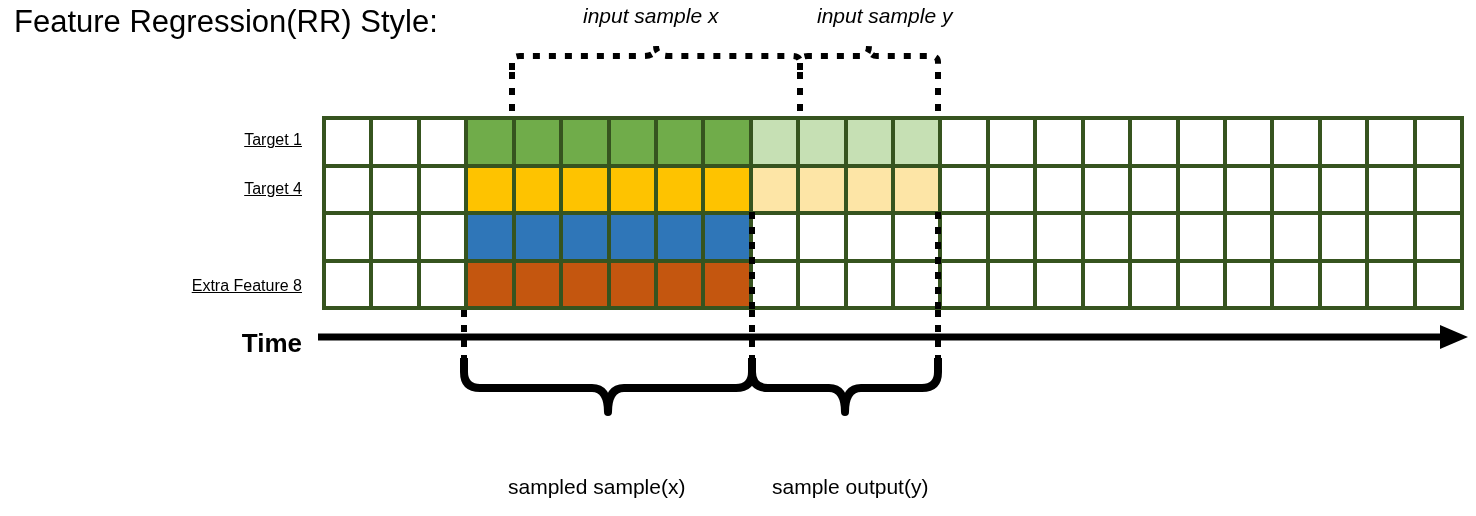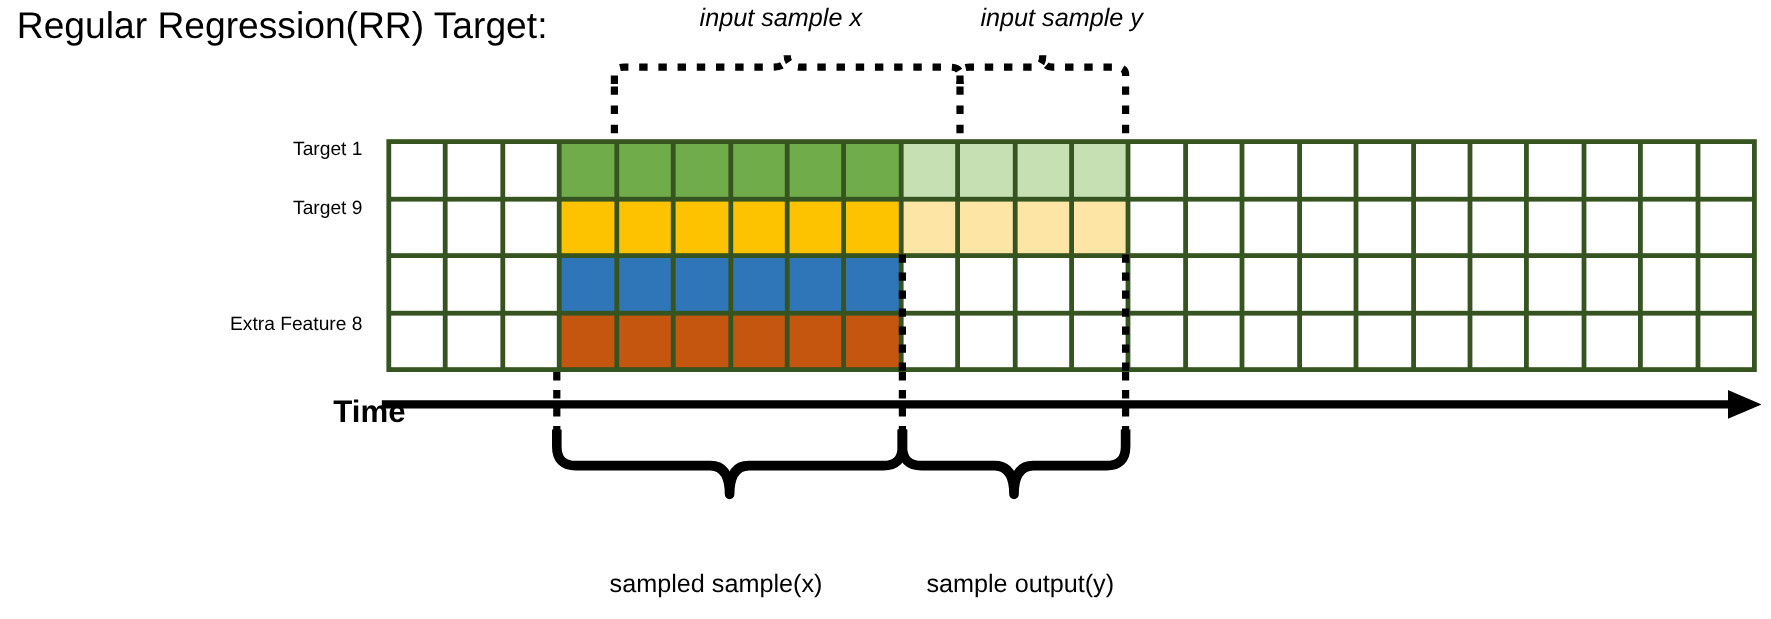--- a/index.html
+++ b/index.html
@@ -23,22 +23,22 @@
     font-size:21px;font-style:italic;font-weight:400;
     white-space:nowrap;
   }
   #lbl-next-x{left:583px;}
   #lbl-next-y{left:817px;}
   .rowlabel-col{
     position:absolute;left:0;top:116px;width:310px;height:194px;
   }
   .rowlabel-slot{
     position:absolute;left:0;width:310px;height:48.5px;
-    display:flex;align-items:flex-start;justify-content:flex-end;
-    padding-right:8px;box-sizing:border-box;
+    display:flex;align-items:center;justify-content:flex-end;
+    padding-right:8px;box-sizing:border-box;text-decoration:underline;
   }
 
   
   #grid{
     position:absolute;left:322px;top:116px;
     width:1142px;height:194px;
     background:#36541F;
     display:grid;
     grid-template-columns:repeat(24,1fr);
     grid-template-rows:repeat(4,1fr);
@@ -51,51 +51,51 @@
   .cell.green-l{background:#C6E0B4;}
   .cell.yellow{background:#FEC300;}
   .cell.yellow-l{background:#FDE5A6;}
   .cell.blue{background:#2F76B8;}
   .cell.orange{background:#C4560F;}
 
   
   #time-label{
     position:absolute;left:0;top:328px;width:310px;
     text-align:right;padding-right:8px;box-sizing:border-box;
-    font-size:26px;font-weight:700;margin-left:36px;
+    font-size:26px;font-weight:700;
   }
   #time-arrow{position:absolute;left:318px;top:322px;width:1150px;height:30px;}
 
   
   .ovl{position:absolute;left:0;top:0;width:1476px;height:516px;pointer-events:none;}
 
   
   .caption{
     position:absolute;font-size:21px;font-weight:400;
     line-height:25px;white-space:pre;
   }
   #cap-input{left:508px;top:424px;}
   #cap-output{left:772px;top:424px;}
 </style>
 </head>
 <body>
 
 <div id="stage">
 
-  <div class="title">Regular Regression(RR) Target:</div>
+  <div class="title">Feature Regression(RR) Style:</div>
 
   <div class="top-label" id="lbl-next-x">input sample x</div>
   <div class="top-label" id="lbl-next-y">input sample y</div>
 
   <div class="rowlabel-col">
     <div class="rowlabel-slot" style="top:0px;">
       <span>Target 1</span>
     </div>
     <div class="rowlabel-slot" style="top:48.5px;">
-      <span>Target 9</span>
+      <span>Target 4</span>
     </div>
     <div class="rowlabel-slot" style="top:145.5px;">
       <span>Extra Feature 8</span>
     </div>
   </div>
 
   <div id="grid" style="grid-template-columns: repeat(24, 1fr); grid-template-rows: repeat(4, 1fr);">
       <div class="cell"></div>
       <div class="cell"></div>
       <div class="cell"></div>

